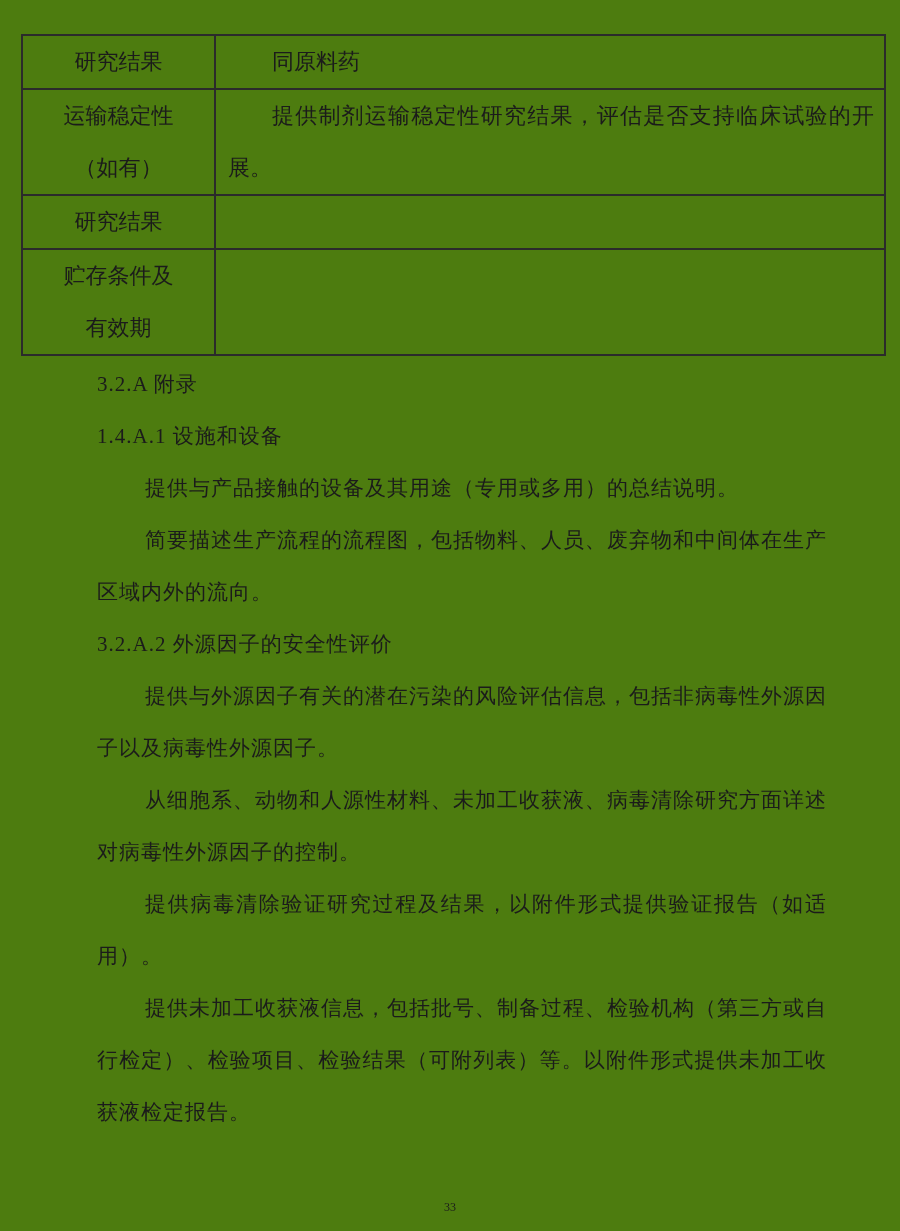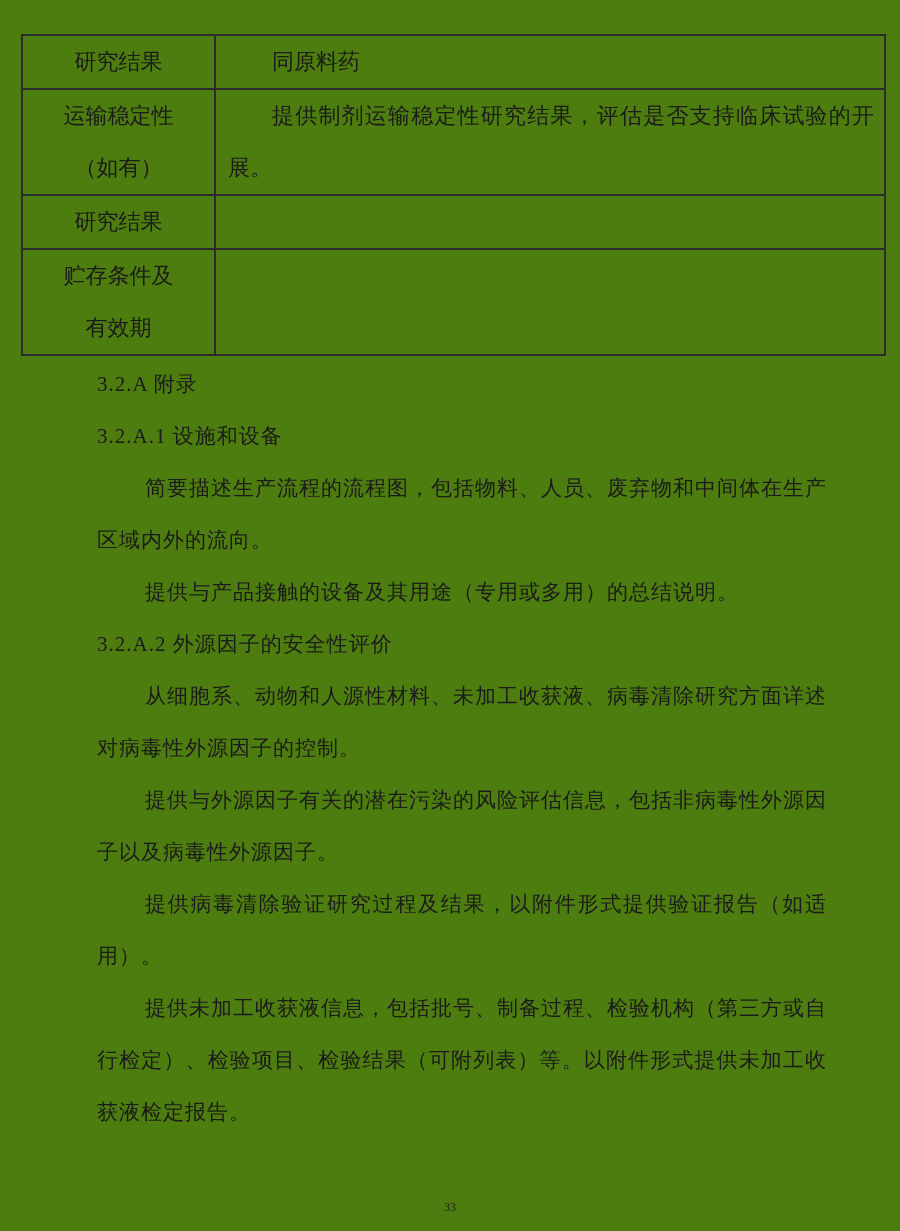--- a/index.html
+++ b/index.html
@@ -115,25 +115,25 @@
       </td>
       <td class="content-cell">
         <p></p>
       </td>
     </tr>
   </tbody>
     </table>
 
   <div class="body-text">
     <p class="heading">3.2.A 附录</p>
-    <p class="heading">3.2.A.1 设施和设备</p>
+    <p class="heading">1.4.A.1 设施和设备</p>
+    <p class="para">提供与产品接触的设备及其用途（专用或多用）的总结说明。</p>
     <p class="para">简要描述生产流程的流程图，包括物料、人员、废弃物和中间体在生产区域内外的流向。</p>
-    <p class="para">提供与产品接触的设备及其用途（专用或多用）的总结说明。</p>
     <p class="heading">3.2.A.2 外源因子的安全性评价</p>
+    <p class="para">提供与外源因子有关的潜在污染的风险评估信息，包括非病毒性外源因子以及病毒性外源因子。</p>
     <p class="para">从细胞系、动物和人源性材料、未加工收获液、病毒清除研究方面详述对病毒性外源因子的控制。</p>
-    <p class="para">提供与外源因子有关的潜在污染的风险评估信息，包括非病毒性外源因子以及病毒性外源因子。</p>
     <p class="para">提供病毒清除验证研究过程及结果，以附件形式提供验证报告（如适用）。</p>
     <p class="para">提供未加工收获液信息，包括批号、制备过程、检验机构（第三方或自行检定）、检验项目、检验结果（可附列表）等。以附件形式提供未加工收获液检定报告。</p>
   </div>
 
   <div class="page-number">33</div>
 
 </div>
 
 </body></html>

